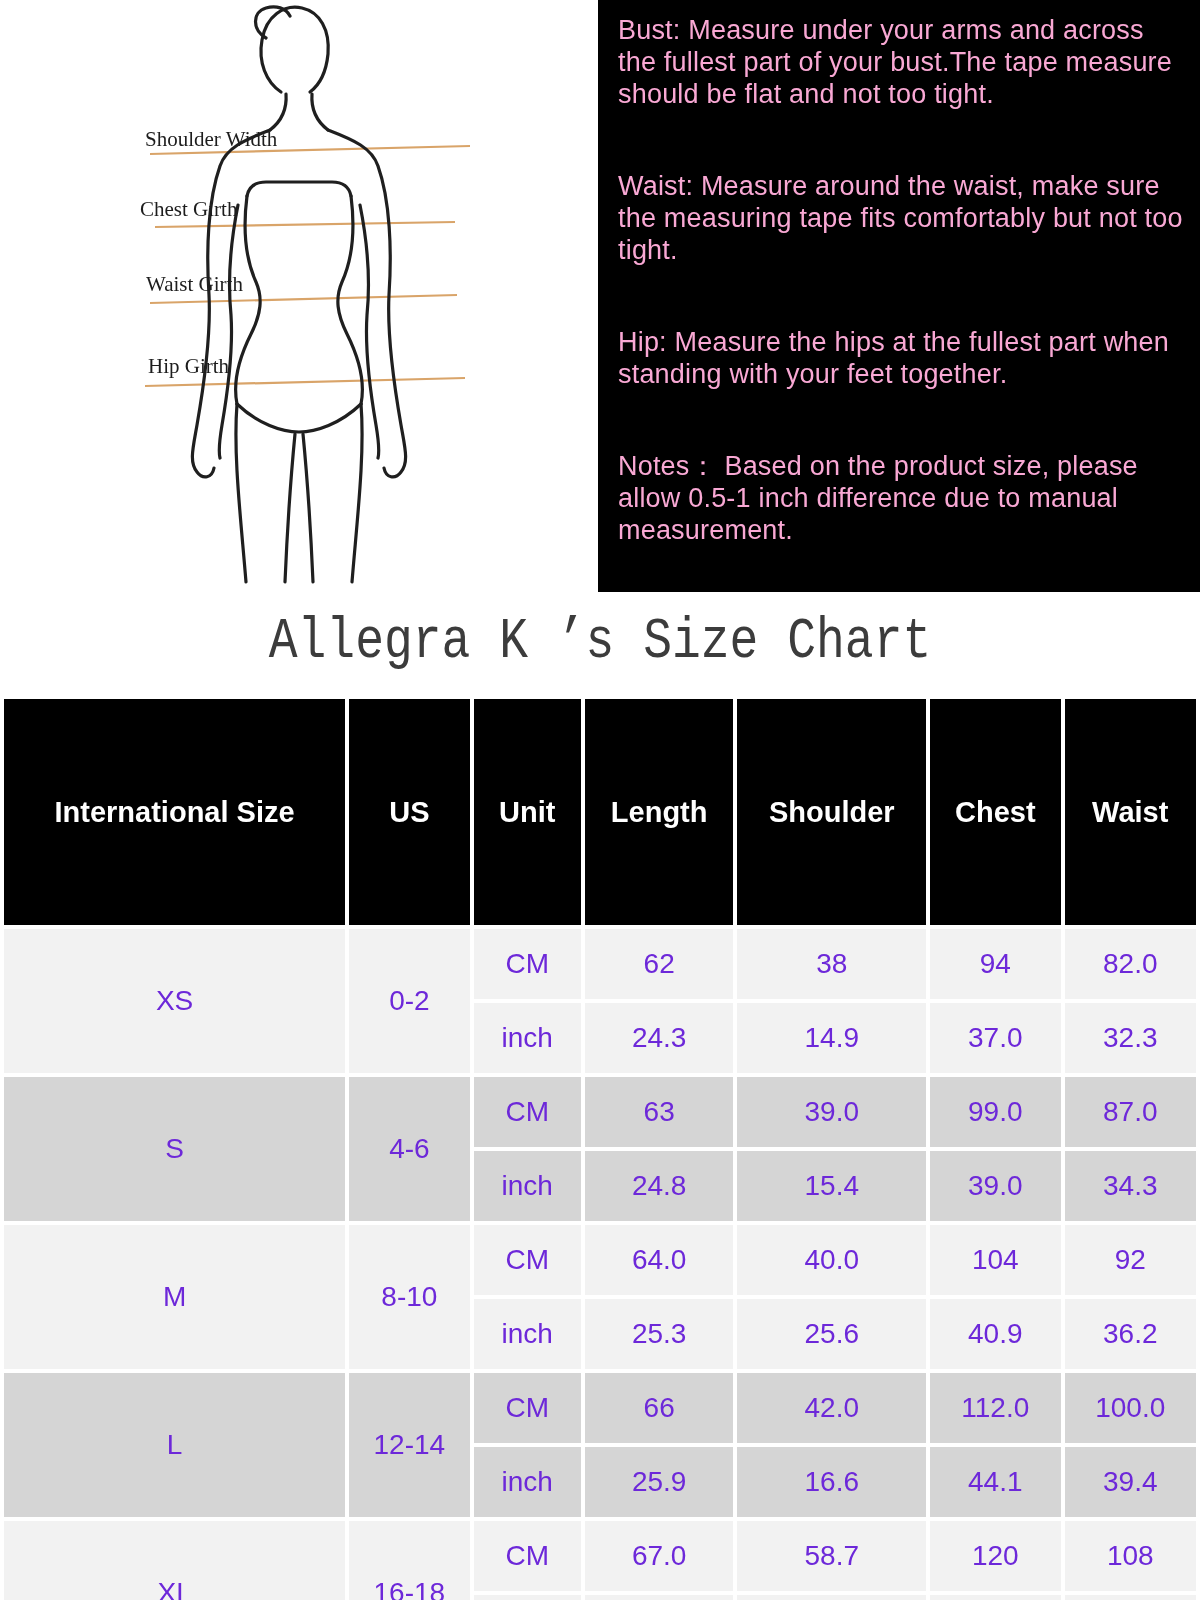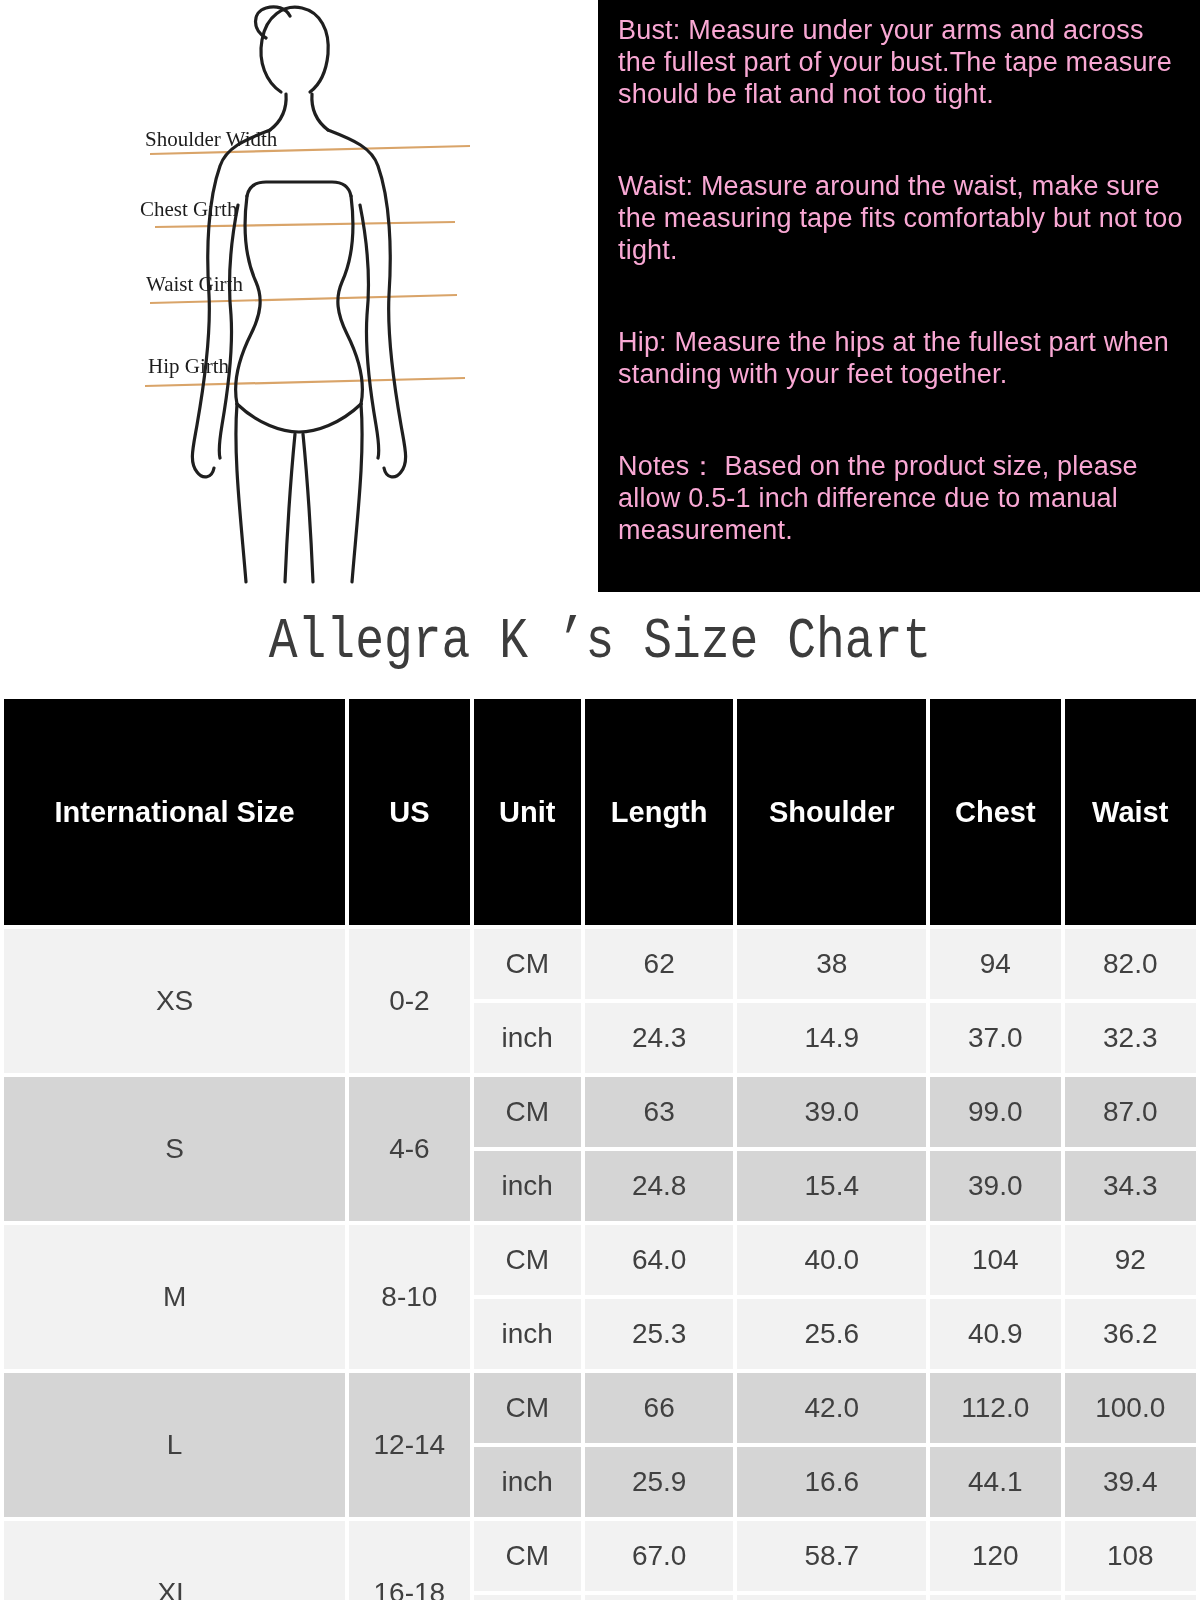--- a/index.html
+++ b/index.html
@@ -54,21 +54,21 @@
     table-layout:fixed;
   }
   .size-table th{
     background:#000000;color:#ffffff;
     font-weight:bold;font-size:29px;
     height:194px;text-align:center;vertical-align:middle;
     padding:16px;
   }
   .size-table td{
     text-align:center;vertical-align:middle;
-    font-size:28px;color:#404040;
+    font-size:28px;color:#6d28d9;
     height:70px;padding:0;
   }
   tr.r-light td{background:#f2f2f2;}
   tr.r-dark td{background:#d5d5d5;}
 </style>
 </head>
 <body>
 
 <div class="page">
 

